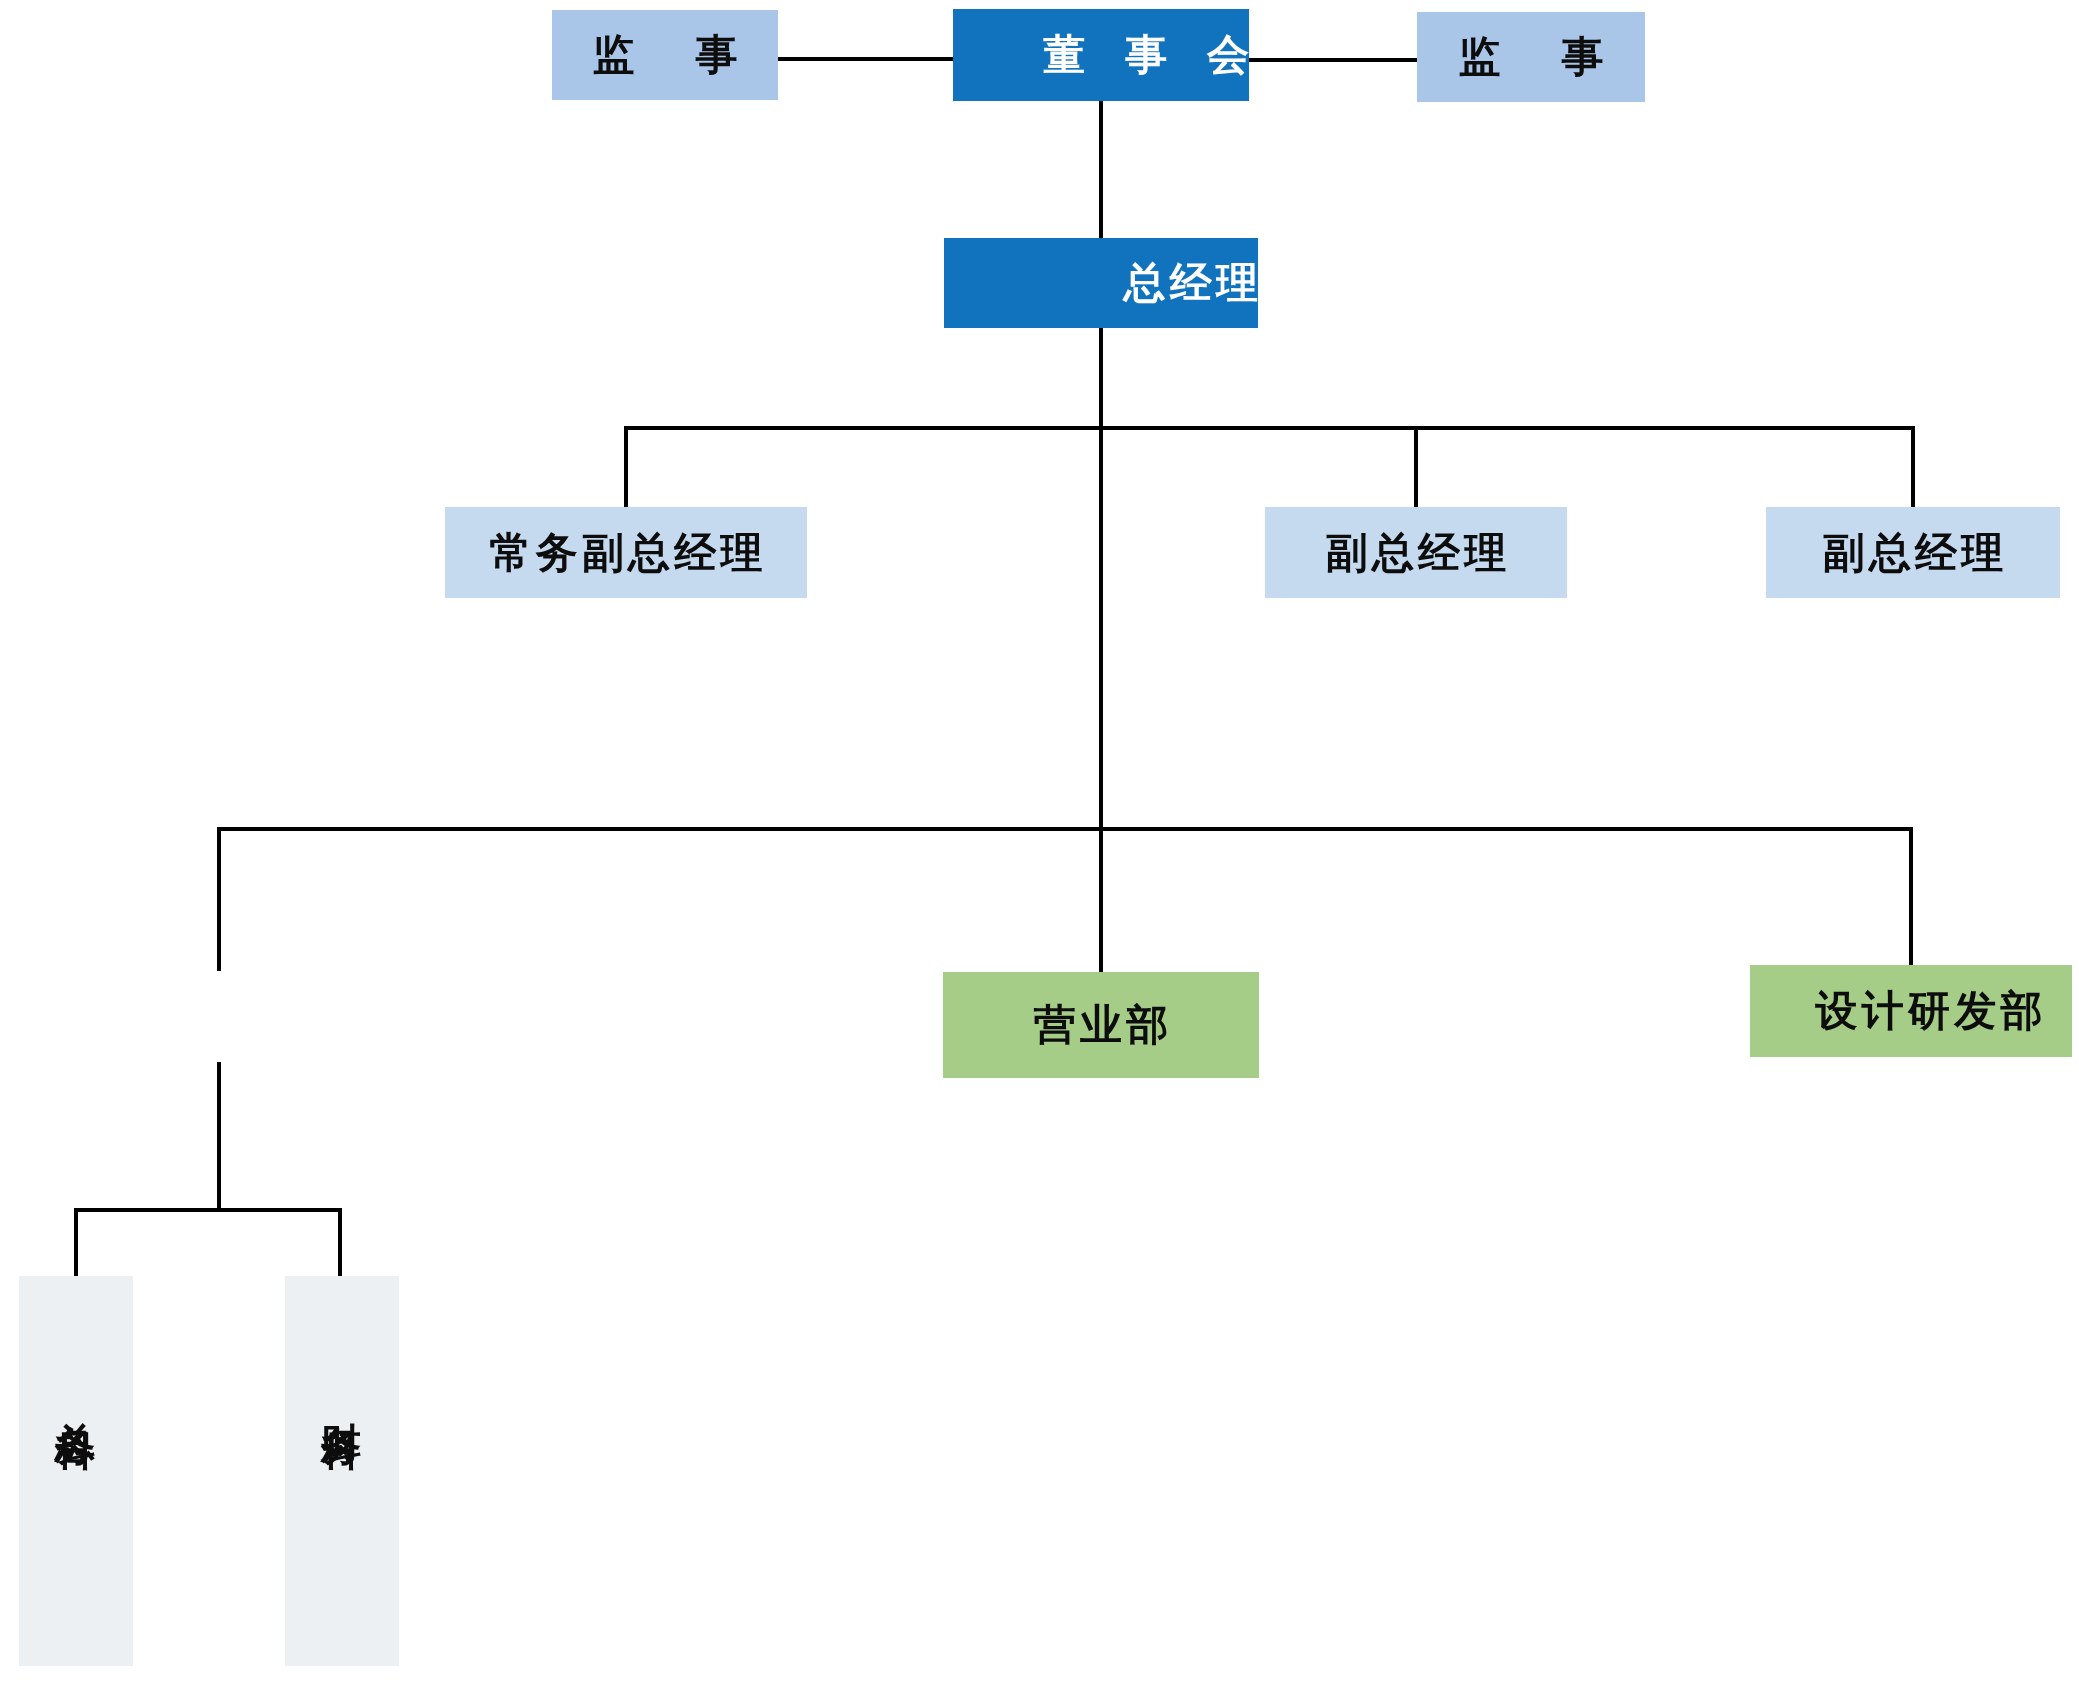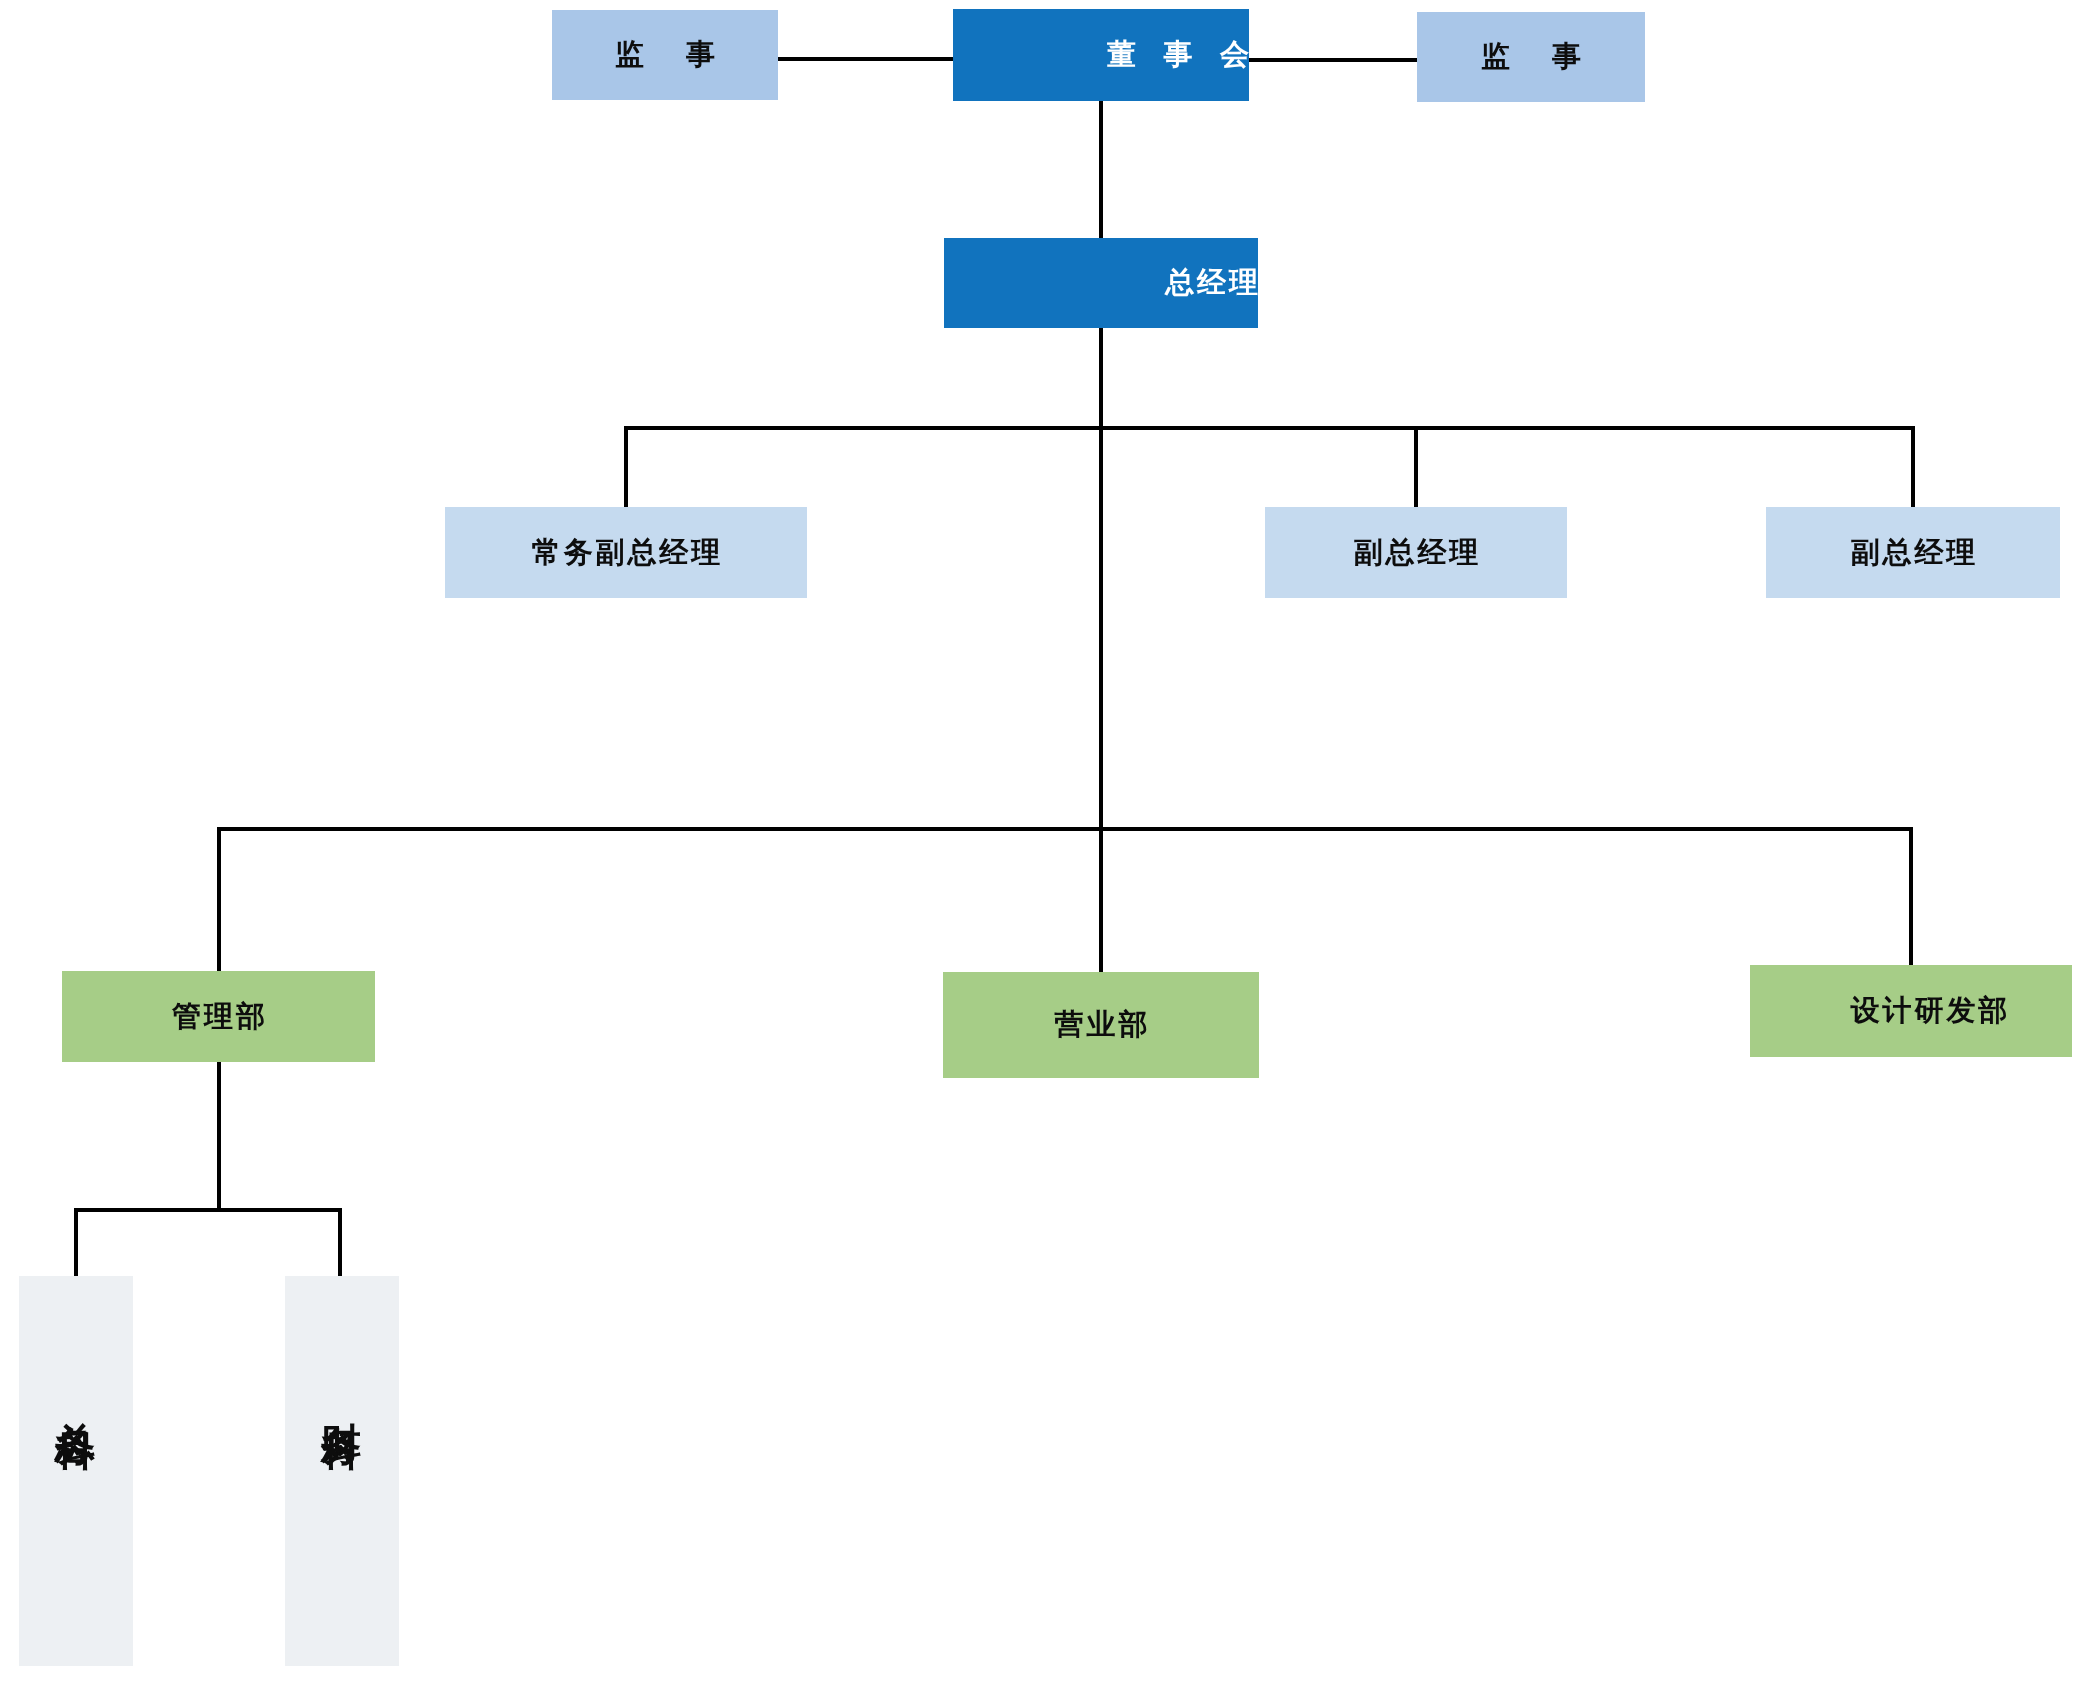--- a/index.html
+++ b/index.html
@@ -14,21 +14,21 @@
     height: 1689px;
     background: #ffffff;
     overflow: hidden;
   }
   .node {
     position: absolute;
     display: flex;
     align-items: center;
     justify-content: center;
     font-weight: bold;
-    font-size: 29px;
+    font-size: 42px;
     color: #0d0d0d;
     box-sizing: border-box;
     white-space: nowrap;
   }
   .node .label { display: inline-block; }
   
   .fill-dark-blue  { background: #1173BE; color: #ffffff; justify-content: flex-end; }
   .fill-light-blue { background: #A9C6E8; }
   .fill-pale-blue  { background: #C5DAEF; }
   .fill-green      { background: #A6CD87; }
@@ -119,23 +119,20 @@
   <div class="node fill-pale-blue sp-small n-edgm">
     <span class="label">常务副总经理</span>
   </div>
   <div class="node fill-pale-blue sp-small n-dgm1">
     <span class="label">副总经理</span>
   </div>
   <div class="node fill-pale-blue sp-small n-dgm2">
     <span class="label">副总经理</span>
   </div>
 
-  <div class="node fill-green sp-small n-mgmt">
-    <span class="label">管理部</span>
-  </div>
   <div class="node fill-green sp-small n-sales">
     <span class="label">营业部</span>
   </div>
   <div class="node fill-green sp-small n-design">
     <span class="label">设计研发部</span>
   </div>
 
   <div class="node vnode fill-gray n-gas">
     <span class="label">总务科</span>
   </div>

